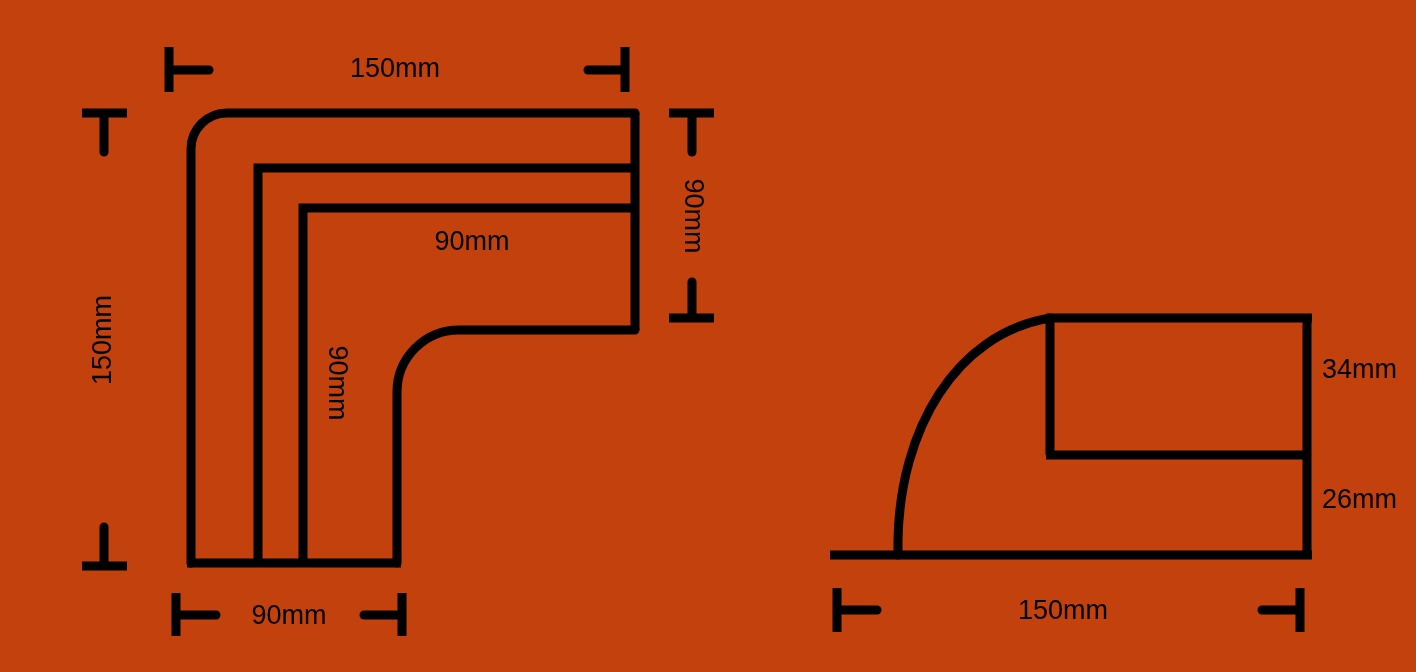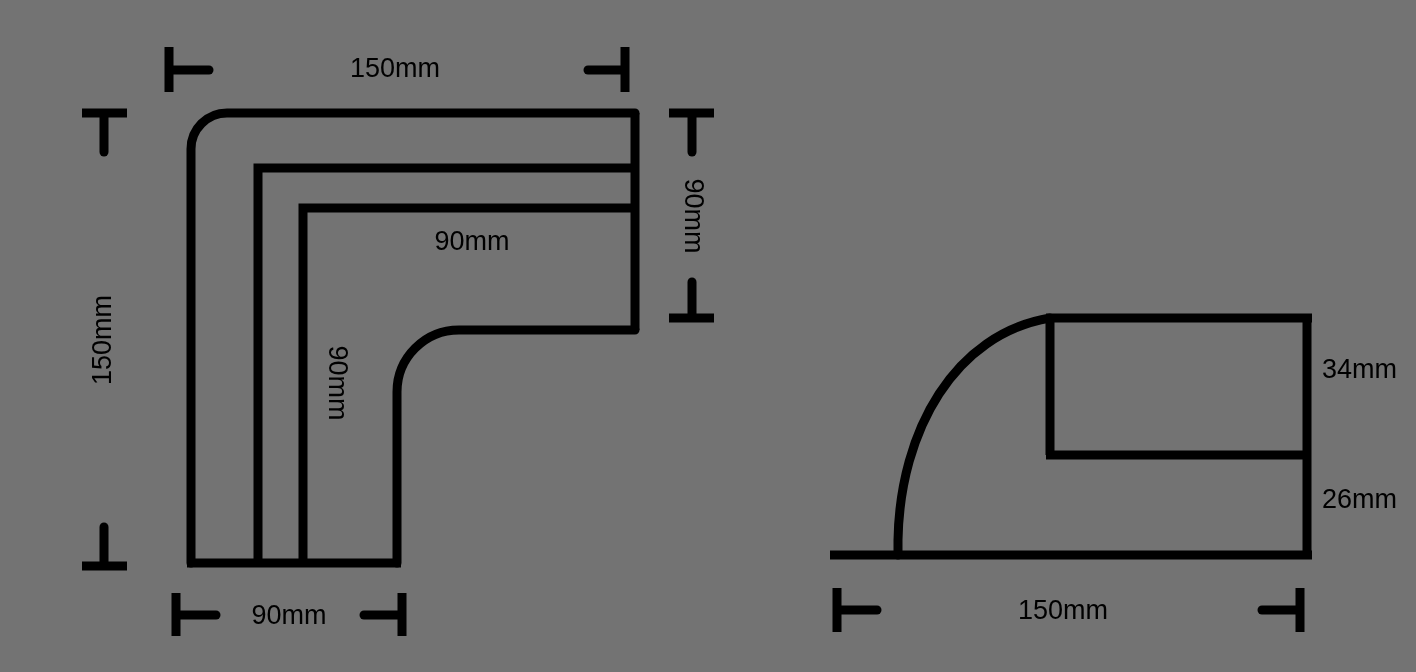--- a/index.html
+++ b/index.html
@@ -8,21 +8,21 @@
     padding: 0;
     background: #ffffff;
   }
   body {
     font-family: "Liberation Sans", sans-serif;
   }
   #drawing-root {
     position: relative;
     width: 1416px;
     height: 672px;
-    background: #737373;
+    background: #c2410c;
     overflow: hidden;
   }
   #drawing-svg {
     display: block;
     width: 1416px;
     height: 672px;
   }
   .geom {
     fill: none;
     stroke: #000000;

